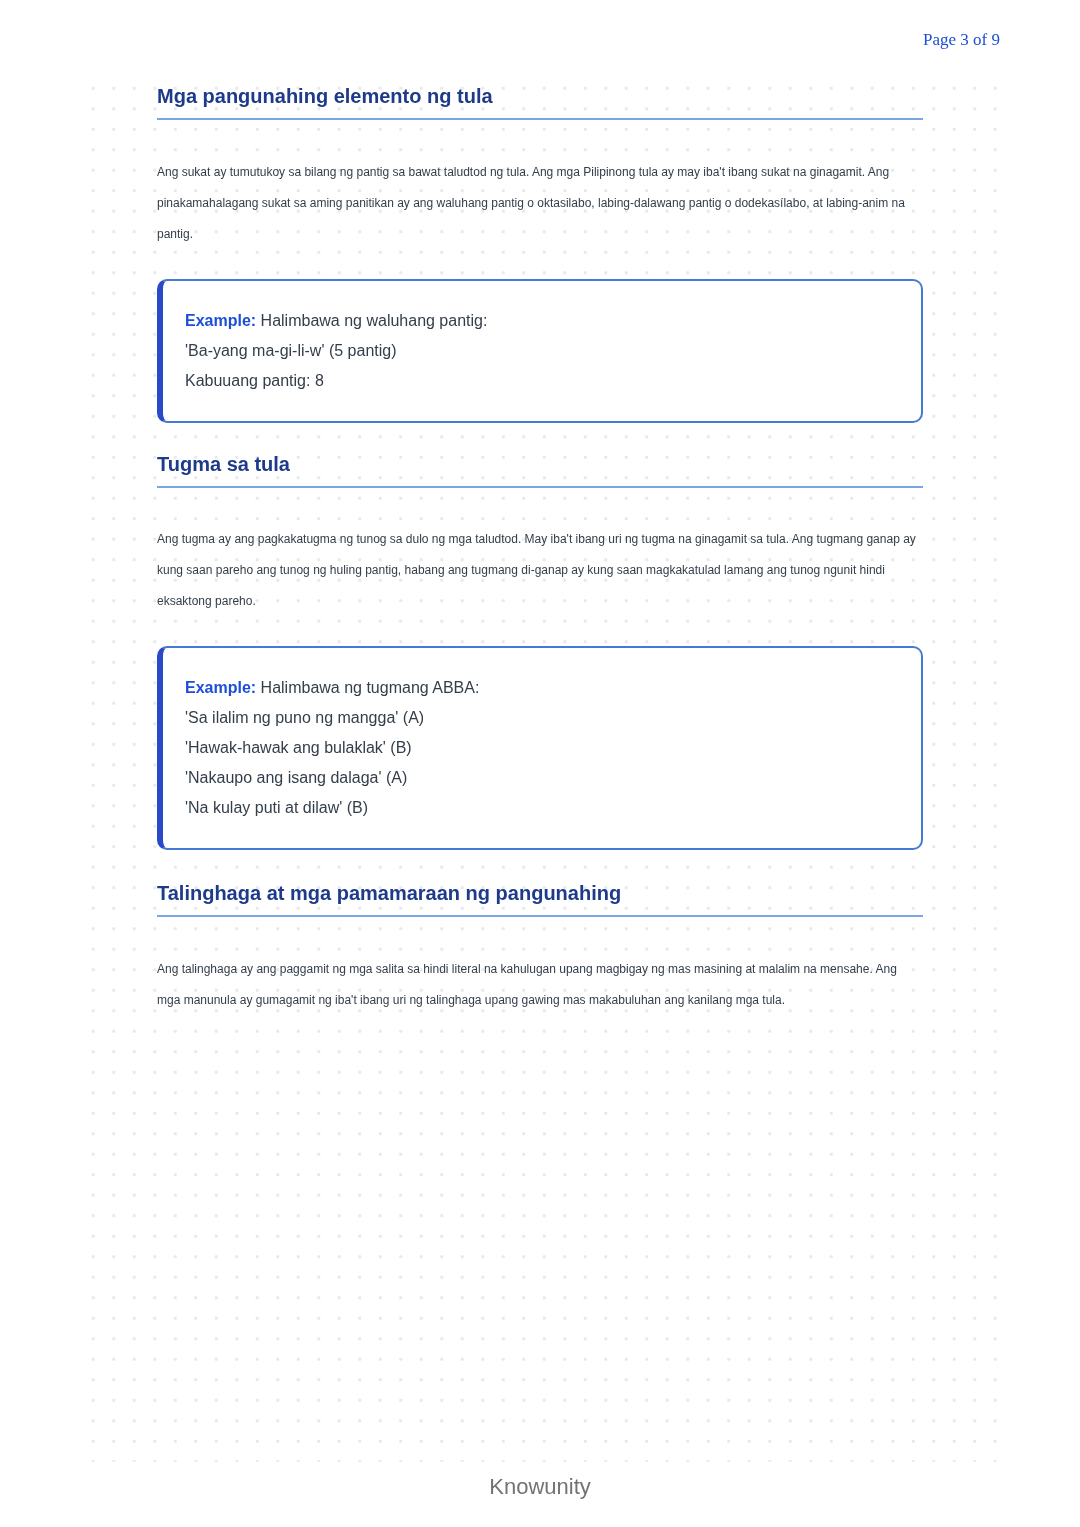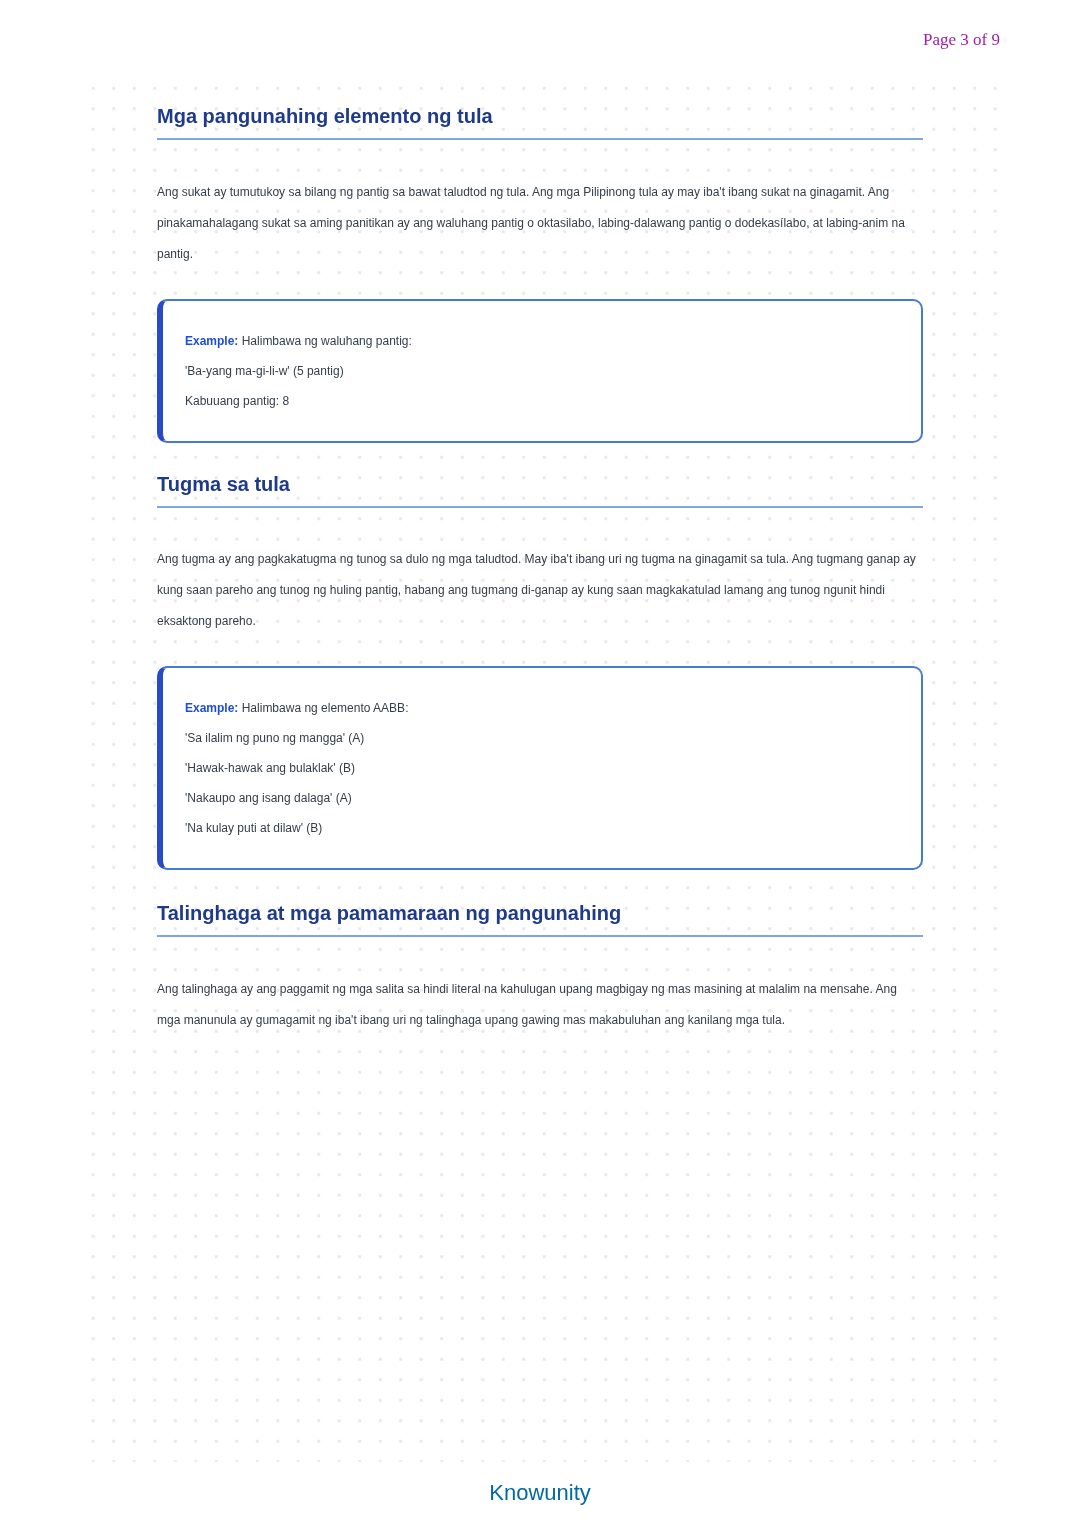--- a/index.html
+++ b/index.html
@@ -17,29 +17,28 @@
     background-image: radial-gradient(circle, #e7e9ec 1.5px, rgba(255,255,255,0) 1.6px);
     background-size: 20.5px 20.5px;
     z-index: 0;
     pointer-events: none;
   }
   .pagenum {
     position: absolute;
     top: 30px; right: 80px;
     font-family: "Liberation Serif", serif;
     font-size: 17px;
-    color: #a21caf;
+    color: #1d4ed8;
     z-index: 2;
   }
   .content {
     position: absolute;
     left: 157px; top: 85px;
     width: 766px;
     z-index: 1;
-    margin-top: 20px;
   }
   h1, h2 {
     font-size: 20px;
     line-height: 23px;
     font-weight: 700;
     color: #1e3a8a;
     margin: 0;
     padding-bottom: 10px;
     border-bottom: 2px solid #7ba6e0;
   }
@@ -58,37 +57,36 @@
   p.p-talinghaga  { margin-top: 37px; }
   .example-box {
     margin-top: 29px;
     border: 2px solid #4679d2;
     border-left: 6px solid #2a49c9;
     border-radius: 10px;
     padding: 25px 28px 25px 22px;
     background: #ffffff;
   }
   .example-line {
-    font-size: 12px;
+    font-size: 16px;
     line-height: 30px;
     color: #333e4a;
   }
   .example-label {
     font-weight: 700;
     color: #1d4ed8;
   }
   .footer-brand {
     position: absolute;
     left: 0; right: 0;
     top: 1474px;
     text-align: center;
     font-size: 22px;
-    color: #0369a1;
+    color: #737373;
     z-index: 1;
-    margin-top: 6px;
   }
 </style>
 </head>
 <body>
 
 <div class="dotgrid"></div>
 
 <div class="pagenum">Page 3 of 9</div>
 
 <main class="content">
@@ -108,21 +106,21 @@
   </div>
 
   <h2 class="h-tugma">Tugma sa tula</h2>
 
   <p class="p-tugma-1">Ang tugma ay ang pagkakatugma ng tunog sa dulo ng mga taludtod. May iba't ibang uri ng tugma na ginagamit sa tula. Ang tugmang ganap ay kung saan pareho ang tunog ng huling pantig, habang ang tugmang di-ganap ay kung saan magkakatulad lamang ang tunog ngunit hindi eksaktong pareho.</p>
 
 
   <div class="example-box">
     <div class="example-line">
       <span class="example-label">Example:</span>
-      <span>Halimbawa ng elemento AABB:</span>
+      <span>Halimbawa ng tugmang ABBA:</span>
     </div>
     <div class="example-line">'Sa ilalim ng puno ng mangga' (A)</div>
     <div class="example-line">'Hawak-hawak ang bulaklak' (B)</div>
     <div class="example-line">'Nakaupo ang isang dalaga' (A)</div>
     <div class="example-line">'Na kulay puti at dilaw' (B)</div>
   </div>
 
   <h2 class="h-talinghaga">Talinghaga at mga pamamaraan ng pangunahing</h2>
 
   <p class="p-talinghaga">Ang talinghaga ay ang paggamit ng mga salita sa hindi literal na kahulugan upang magbigay ng mas masining at malalim na mensahe. Ang mga manunula ay gumagamit ng iba't ibang uri ng talinghaga upang gawing mas makabuluhan ang kanilang mga tula.</p>

